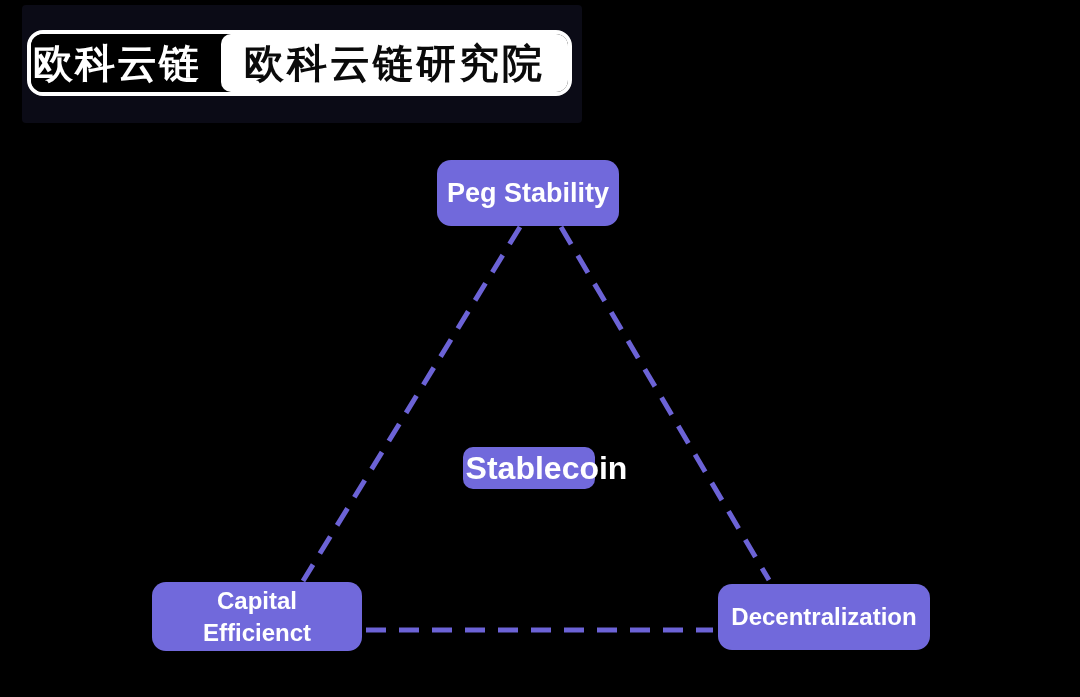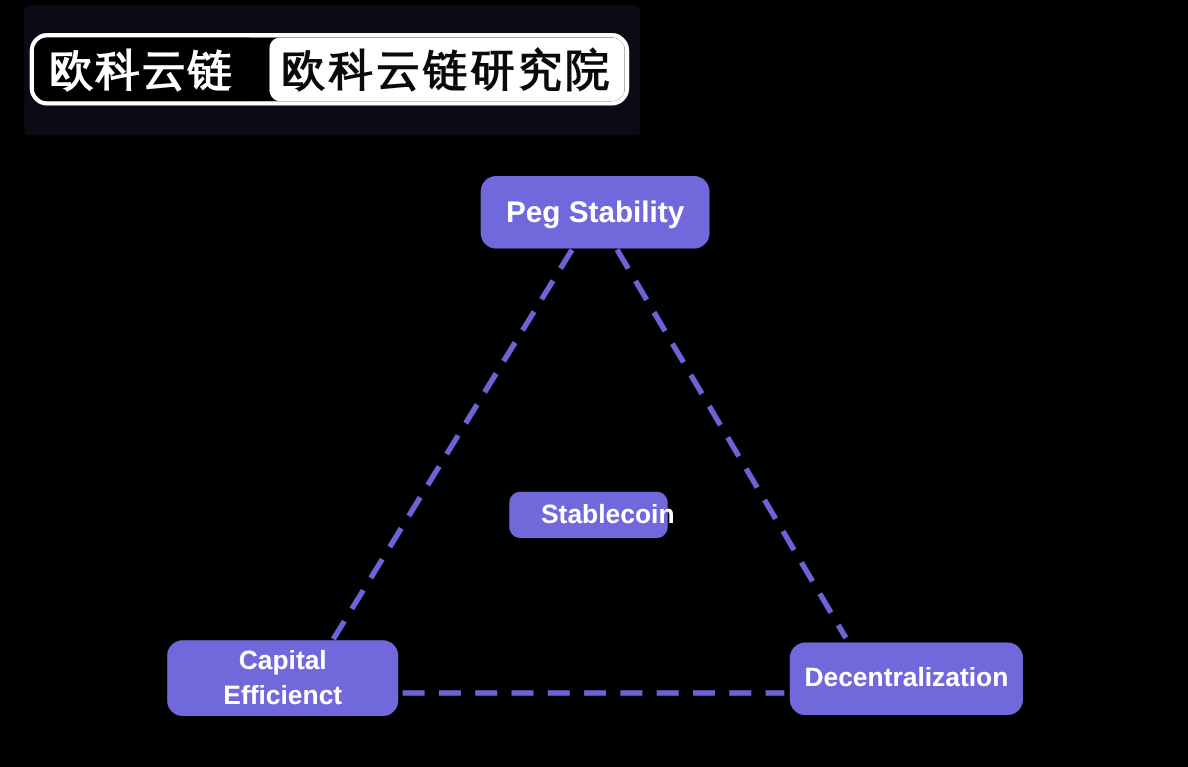--- a/index.html
+++ b/index.html
@@ -37,21 +37,21 @@
     overflow: hidden;
     display: flex;
     background: #000000;
   }
   .logo-brand {
     background: #000000;
     color: #ffffff;
     display: flex;
     align-items: center;
     justify-content: center;
-    padding: 0 14px;
+    padding: 0 2px;
     font-size: 40px;
     font-weight: bold;
     letter-spacing: 2px;
     white-space: nowrap;
   }
   .logo-subtitle {
     background: #ffffff;
     color: #0a0a0a;
     flex: 1;
     display: flex;
@@ -87,32 +87,32 @@
     flex-direction: column;
     align-items: center;
     justify-content: center;
     text-align: center;
     font-weight: bold;
     box-sizing: border-box;
   }
   .node-top {
     left: 437px;
     top: 160px;
-    width: 208px;
+    width: 182px;
     height: 66px;
     border-radius: 14px;
     font-size: 27px;
   }
   .node-center {
     left: 463px;
     top: 447px;
-    width: 144px;
+    width: 132px;
     height: 42px;
     border-radius: 10px;
-    font-size: 24px;
+    font-size: 32px;
     padding-left: 35px;
   }
   .node-bl {
     left: 152px;
     top: 582px;
     width: 210px;
     height: 69px;
     border-radius: 14px;
     font-size: 24px;
     line-height: 1.3;

